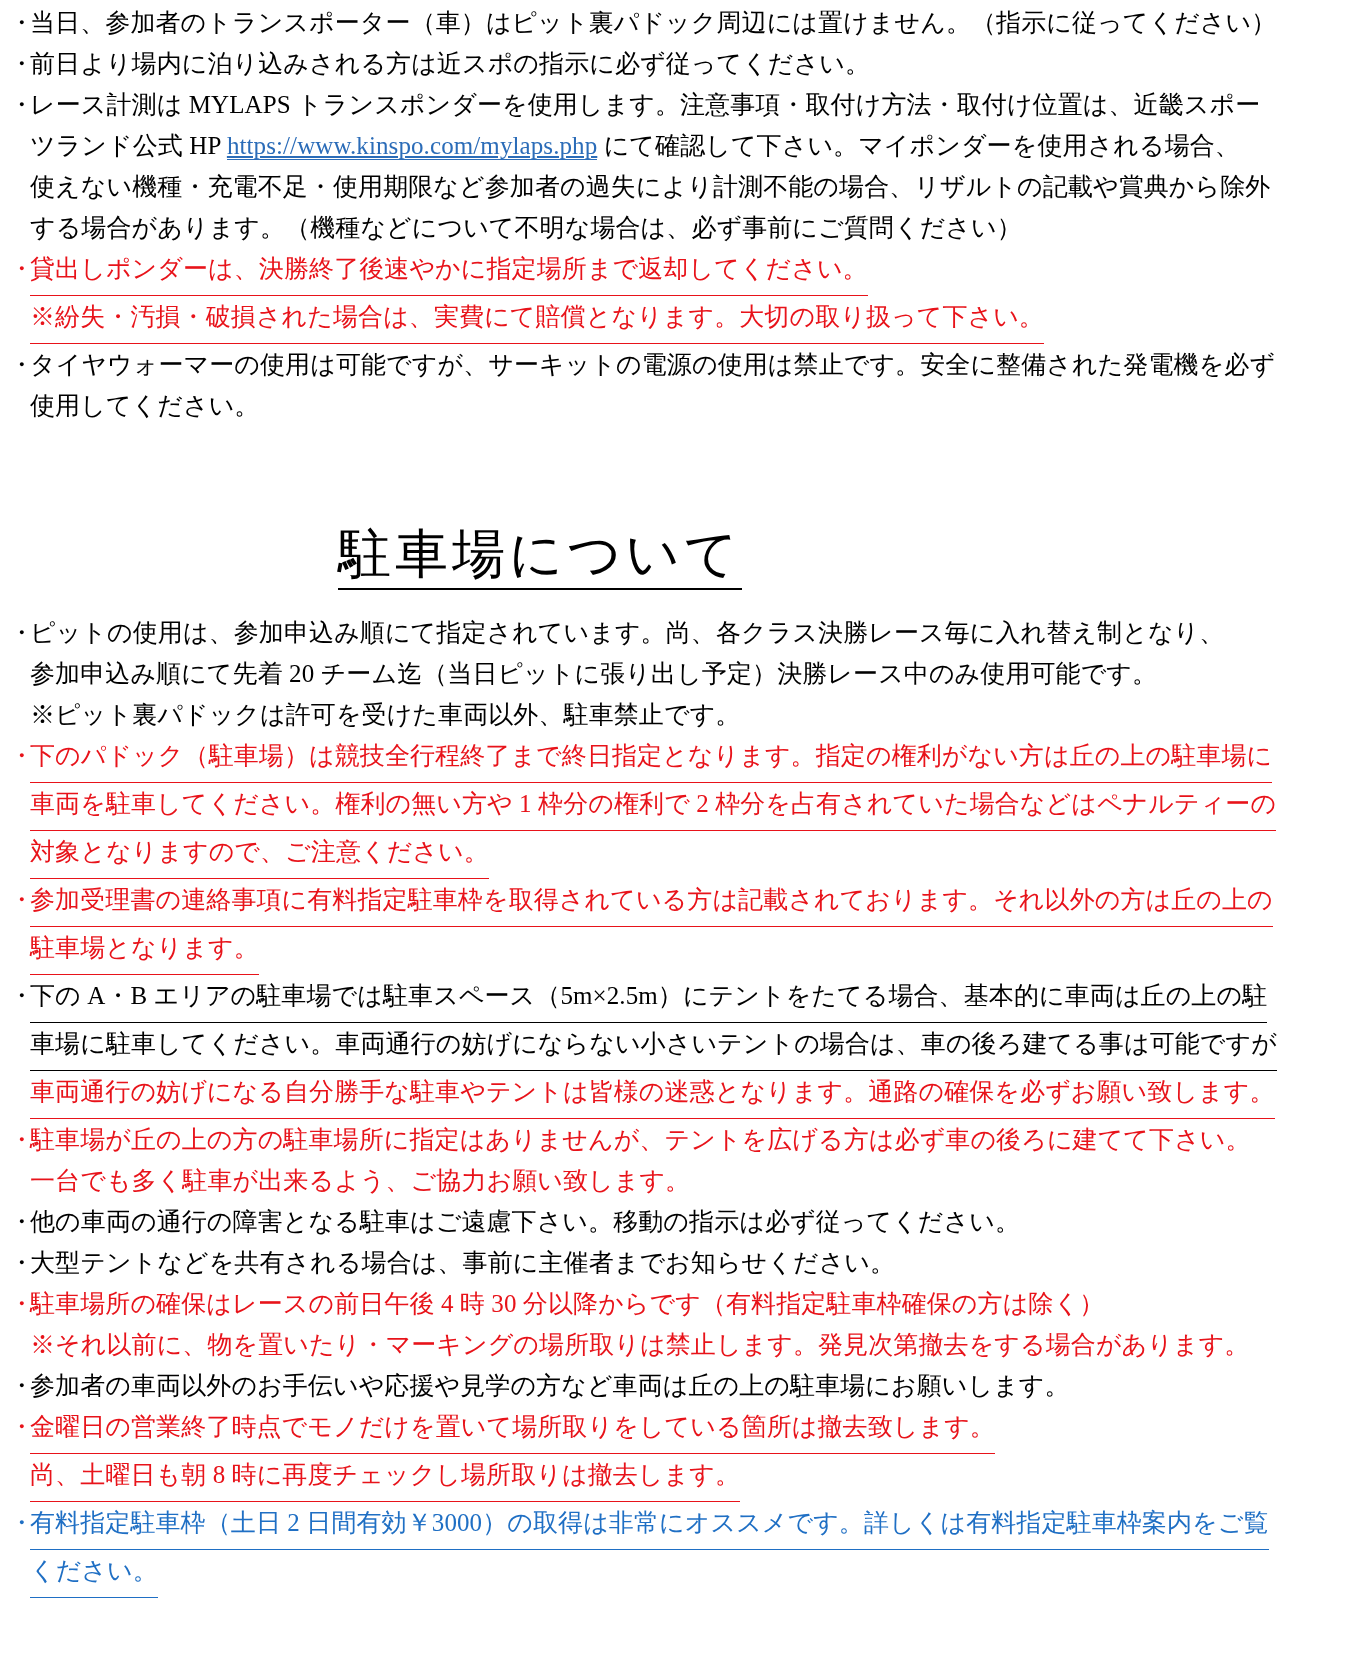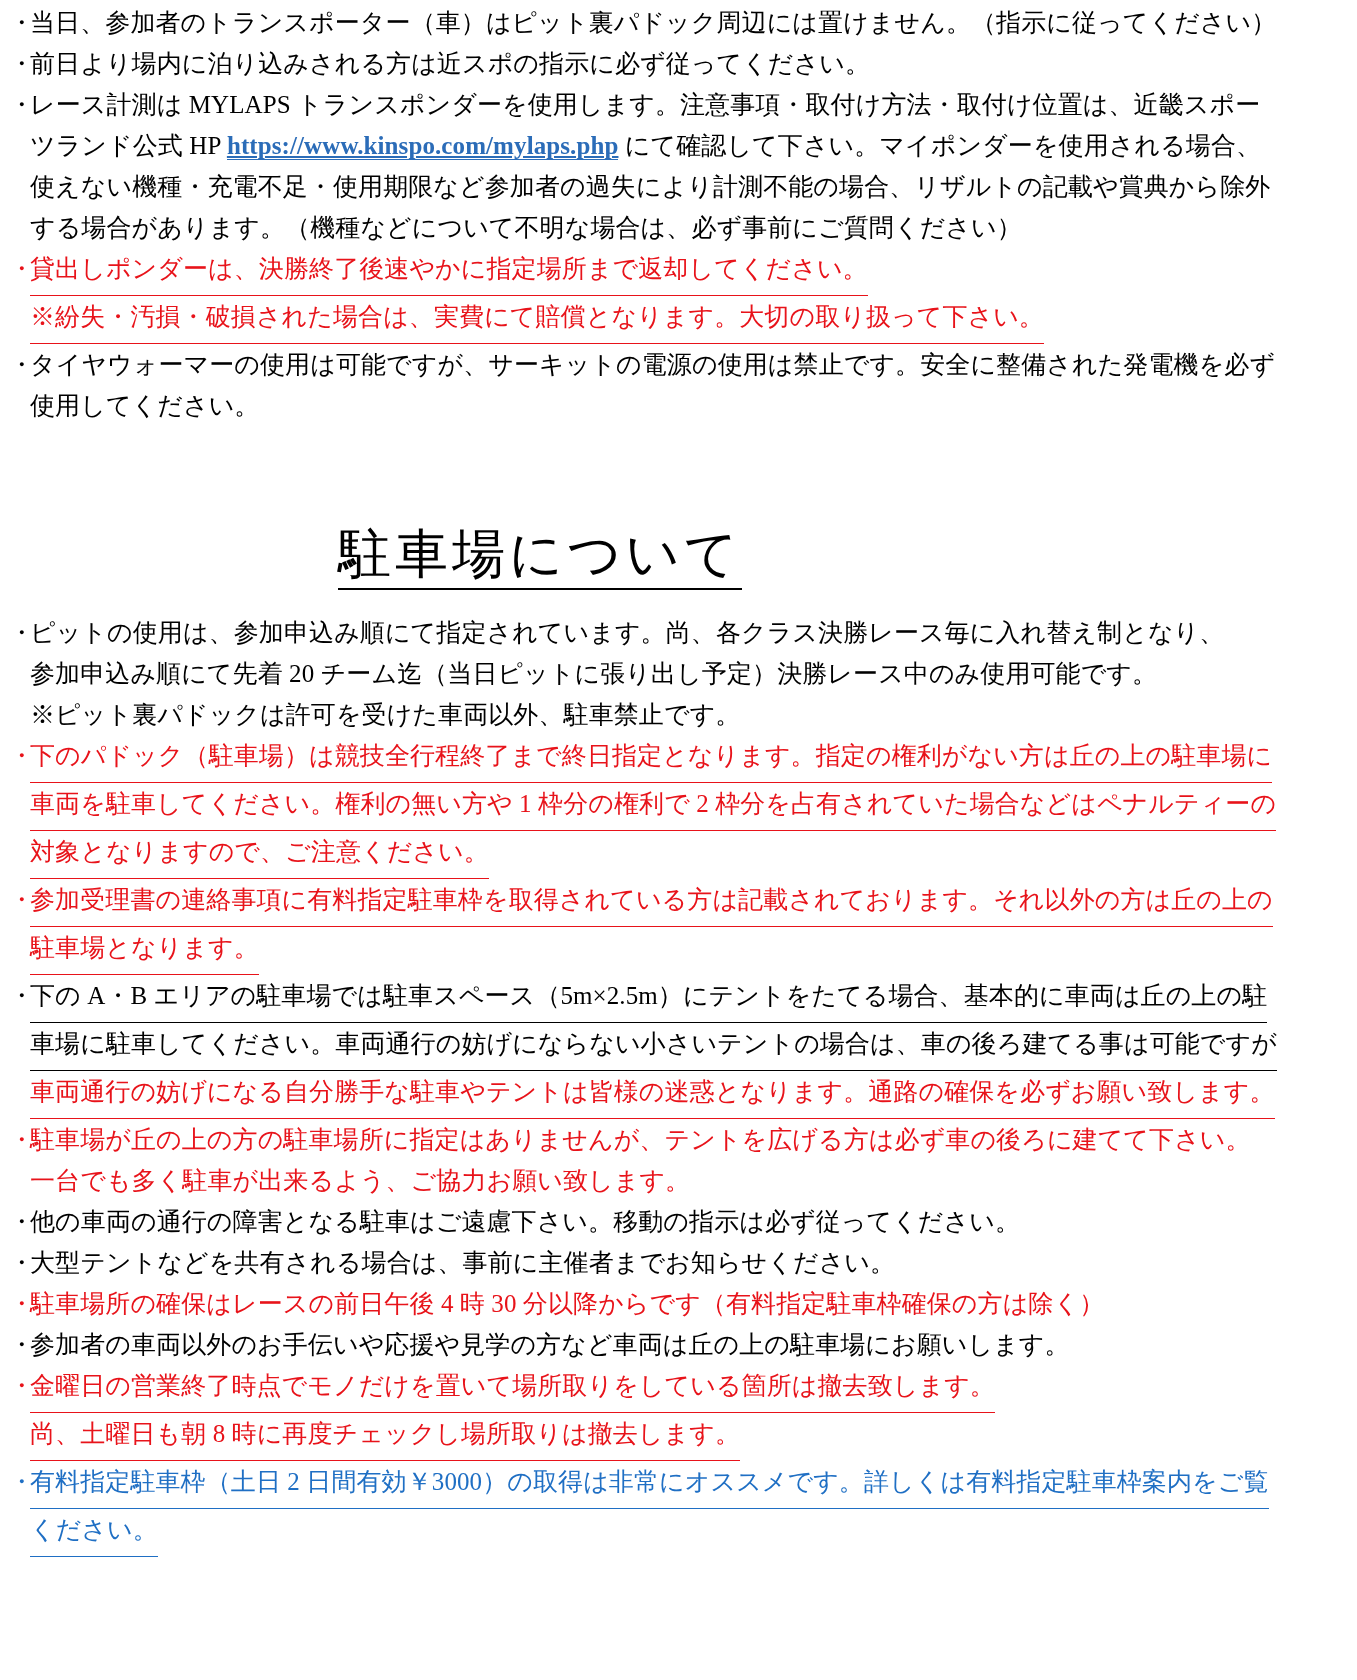--- a/index.html
+++ b/index.html
@@ -72,21 +72,20 @@
   
   .u {
     display: inline-block;
     border-bottom: 1.5px solid currentColor;
     padding-bottom: 9px;
     line-height: 34px;
   }
   .u-link {
     display: inline;
     border-bottom: 1.5px solid #2b6cb8;
-    font-weight: bold;
   }
 
   
   .heading-wrap {
     text-align: center;
   }
   .heading {
     display: inline-block;
     font-size: 53px;
     line-height: 60px;
@@ -204,20 +203,21 @@
       </li>
 
       <li class="bullet-item">
         <span class="bullet-mark c-black">・</span>
         <span class="line c-black">大型テントなどを共有される場合は、事前に主催者までお知らせください。</span>
       </li>
 
       <li class="bullet-item">
         <span class="bullet-mark c-red">・</span>
         <span class="line c-red">駐車場所の確保はレースの前日午後 4 時 30 分以降からです（有料指定駐車枠確保の方は除く）</span>
+        <span class="line c-red">※それ以前に、物を置いたり・マーキングの場所取りは禁止します。発見次第撤去をする場合があります。</span>
       </li>
 
       <li class="bullet-item">
         <span class="bullet-mark c-black">・</span>
         <span class="line c-black">参加者の車両以外のお手伝いや応援や見学の方など車両は丘の上の駐車場にお願いします。</span>
       </li>
 
       <li class="bullet-item">
         <span class="bullet-mark c-red">・</span>
         <span class="line c-red"><span class="u">金曜日の営業終了時点でモノだけを置いて場所取りをしている箇所は撤去致します。</span></span>

